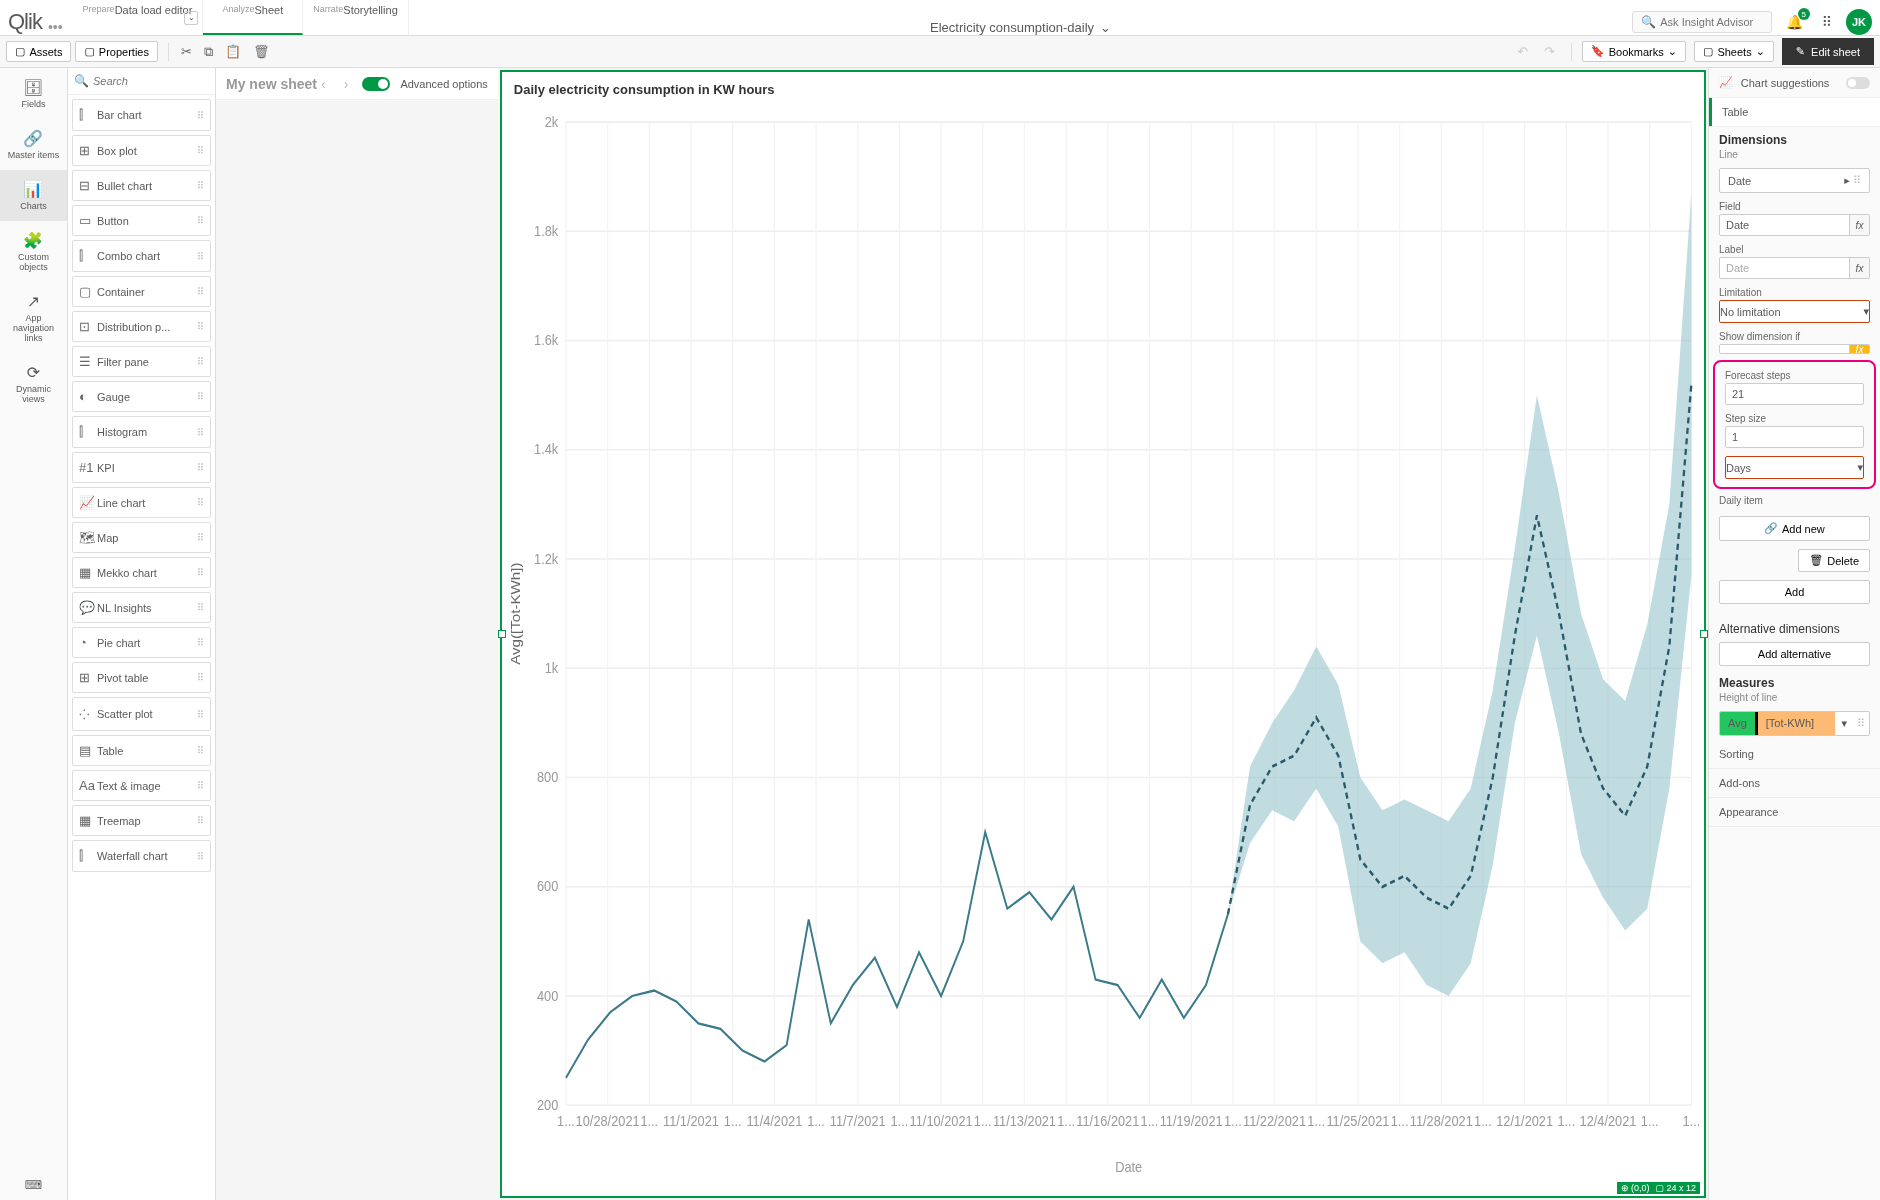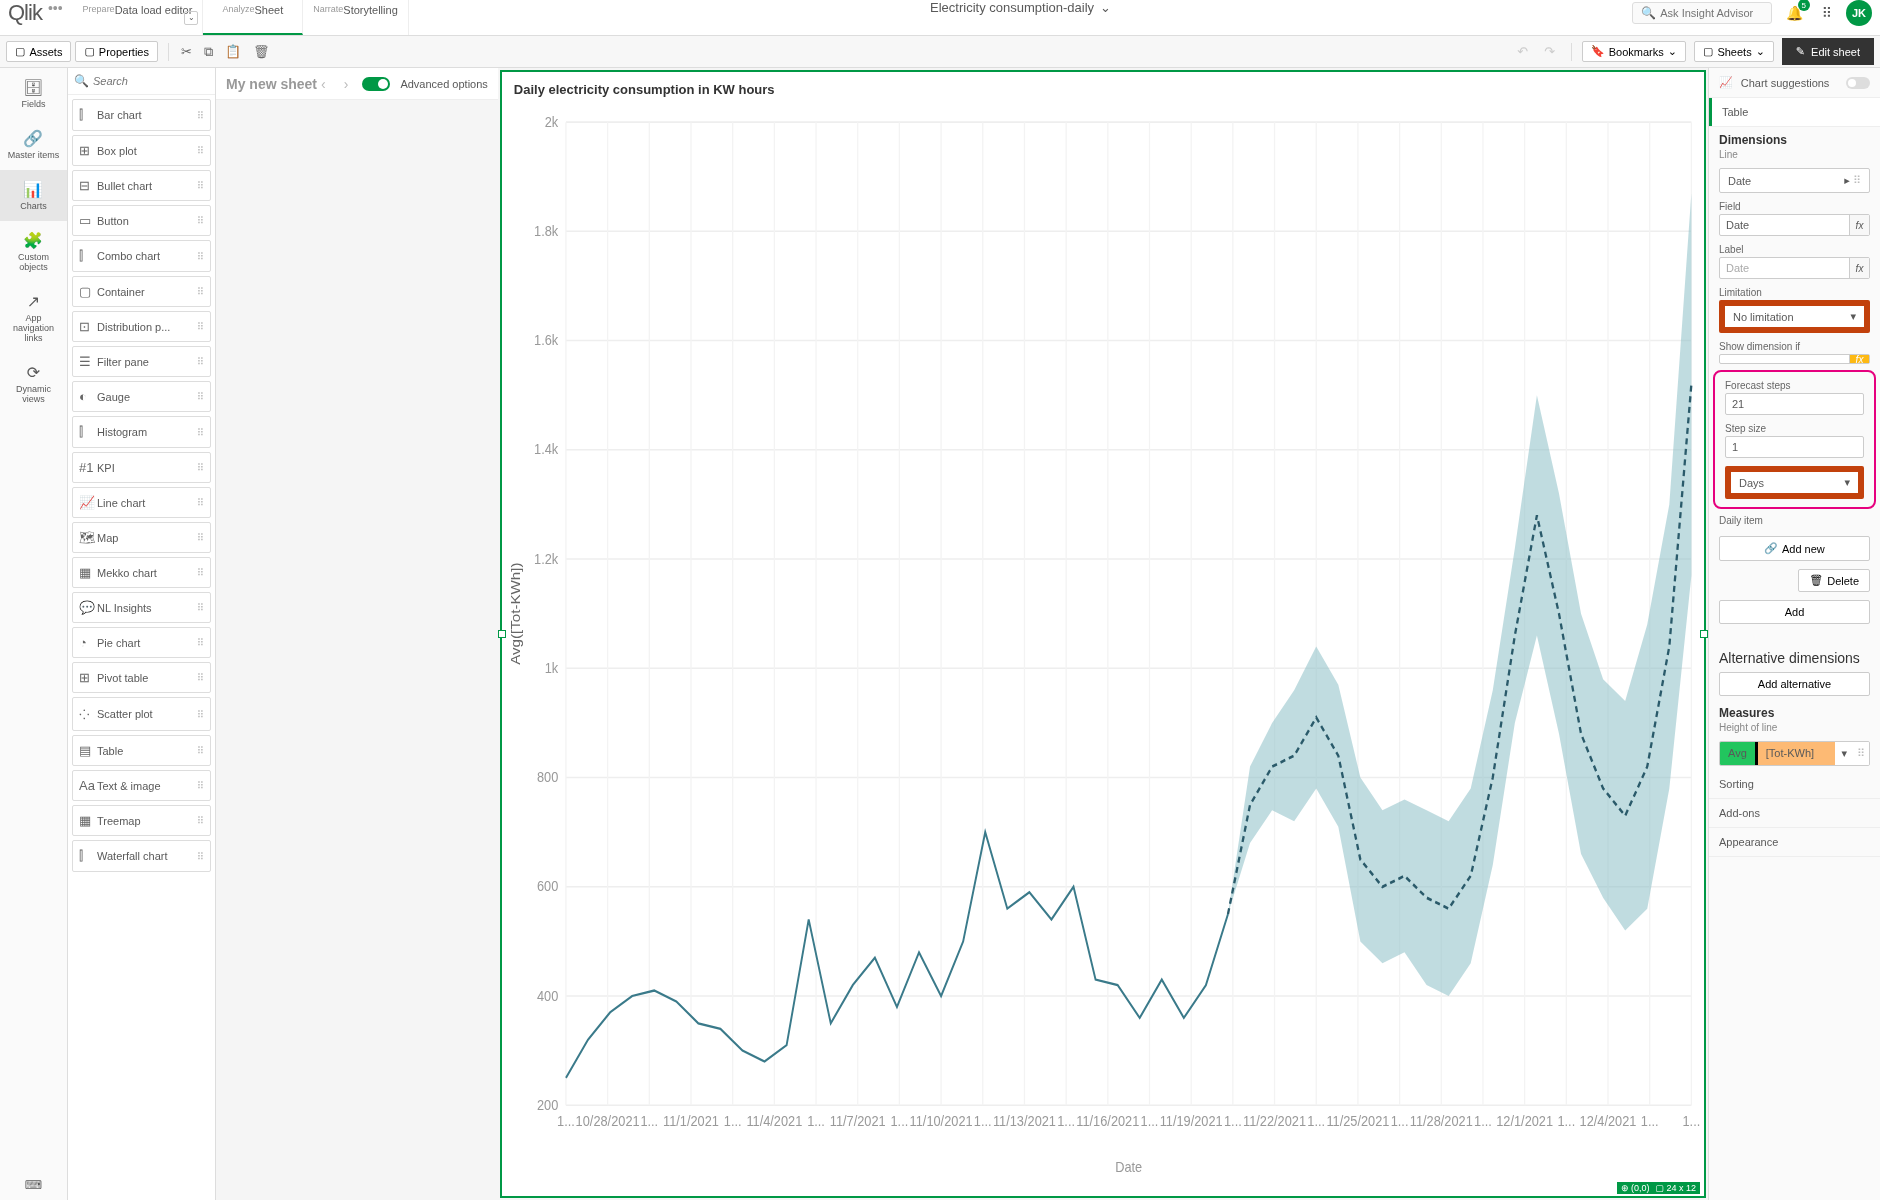--- a/index.html
+++ b/index.html
@@ -1,20 +1,20 @@
 <!DOCTYPE html>
 <html><head>
 <meta charset="utf-8">
 <style>
 * { margin: 0; padding: 0; box-sizing: border-box; font-family: -apple-system, BlinkMacSystemFont, "Segoe UI", Arial, sans-serif; }
 body { background: #fff; font-size: 12px; color: #595959; overflow: hidden; }
 .app { display: flex; flex-direction: column; height: 100vh; width: 100vw; }
 
 
-.topbar { height: 36px; display: flex; align-items: flex-start; border-bottom: 1px solid #ddd; padding: 0 8px; }
+.topbar { height: 36px; display: flex; align-items: flex-end; border-bottom: 1px solid #ddd; padding: 0 8px; }
 .logo { font-size: 22px; font-weight: 400; color: #595959; margin-right: 6px; letter-spacing: -1px; }
 .logo-dots { margin-right: 10px; font-size: 14px; color: #999; cursor: pointer; }
 .nav-tabs { display: flex; height: 100%; }
 .nav-tab { padding: 4px 10px; display: flex; justify-content: center; border-right: 1px solid #eee; min-width: 100px; cursor: pointer; position: relative; }
 .nav-tab .tab-label { font-size: 9px; color: #999; }
 .nav-tab .tab-value { font-size: 11px; color: #595959; }
 .nav-tab.active { border-bottom: 2px solid #009845; }
 .nav-tab .dropdown-btn { position: absolute; right: 4px; top: 50%; transform: translateY(-50%); width: 14px; height: 14px; border: 1px solid #ccc; border-radius: 2px; display: flex; align-items: center; justify-content: center; font-size: 8px; }
 .center-title { flex: 1; text-align: center; font-size: 13px; color: #595959; display: flex; align-items: center; justify-content: center; gap: 6px; }
 .right-controls { display: flex; align-items: center; gap: 10px; }
@@ -81,21 +81,21 @@
 .accordion-header { padding: 8px 10px; cursor: pointer; font-size: 11px; color: #595959; }
 .accordion-header.active { border-left: 3px solid #009845; background: #fff; }
 .section-title { padding: 6px 10px 2px; font-size: 12px; font-weight: bold; color: #333; }
 .section-sub { padding: 0 10px 4px; font-size: 10px; color: #888; }
 .prop-row { padding: 4px 10px; }
 .prop-label { font-size: 10px; color: #666; margin-bottom: 2px; }
 .prop-input { width: 100%; border: 1px solid #ccc; padding: 4px 6px; font-size: 11px; border-radius: 2px; background: #fff; display: flex; align-items: center; }
 .prop-input.with-fx { padding-right: 20px; position: relative; }
 .fx-btn { position: absolute; right: 0; top: 0; bottom: 0; width: 20px; border-left: 1px solid #ccc; display: flex; align-items: center; justify-content: center; font-style: italic; font-size: 10px; cursor: pointer; background: #f7f7f7; }
 .fx-btn.orange { background: #fdb913; color: #fff; }
-.prop-select { width: 100%; border: 6px solid #c2410c; padding: 4px 8px; font-size: 11px; border-radius: 2px; background: #fff; display: flex; justify-content: space-between; align-items: center; cursor: pointer; }
+.prop-select { width: 100%; border: 1px solid #c2410c; padding: 4px 0; font-size: 11px; border-radius: 2px; background: #fff; display: flex; justify-content: space-between; align-items: center; cursor: pointer; }
 .highlight-box { border: 2px solid #e6007e; border-radius: 8px; margin: 2px 4px; padding: 4px 0; }
 .prop-btn { width: calc(100% - 20px); margin: 4px 10px; padding: 5px; border: 1px solid #ccc; background: #fff; text-align: center; font-size: 11px; cursor: pointer; border-radius: 2px; display: flex; align-items: center; justify-content: center; gap: 4px; }
 .prop-btn.right { width: auto; margin-left: auto; margin-right: 10px; padding: 4px 10px; }
 .dim-pill { margin: 4px 10px; border: 1px solid #ccc; background: #fff; padding: 5px 8px; font-size: 11px; display: flex; align-items: center; justify-content: space-between; cursor: pointer; border-radius: 2px; }
 .measure-row { margin: 4px 10px; display: flex; border: 1px solid #ccc; border-radius: 2px; overflow: hidden; }
 .measure-row .m-agg { background: #22c55e; padding: 5px 8px; border-right: 3px solid #000000; }
 .measure-row .m-field { flex: 1; padding: 5px 8px; background: #fdba74; }
 .measure-row .m-arrow { padding: 5px 6px; background: #fff; }
 .measure-row .m-handle { padding: 5px 4px; background: #fff; color: #bbb; }
 
@@ -489,21 +489,21 @@
         </button>
       <div style="display:flex">
           <button class="prop-btn right">
             <span>🗑</span>
             <span>Delete</span>
           </button>
         </div>
 
       <button class="prop-btn" data::interactable="true">Add</button>
 
-      <div class="section-title" style="font-weight:normal;font-size:14px;margin-top:16px">Alternative dimensions</div>
+      <div class="section-title" style="font-weight:normal;font-size:12px;margin-top:8px">Alternative dimensions</div>
       <button class="prop-btn">Add alternative</button>
 
       <div class="section-title">Measures</div>
       <div class="section-sub">Height of line</div>
       <div class="measure-row">
         <span class="m-agg">Avg</span>
         <span class="m-field">[Tot-KWh]</span>
         <span class="m-arrow">▾</span>
         <span class="m-handle">⠿</span>
       </div>

